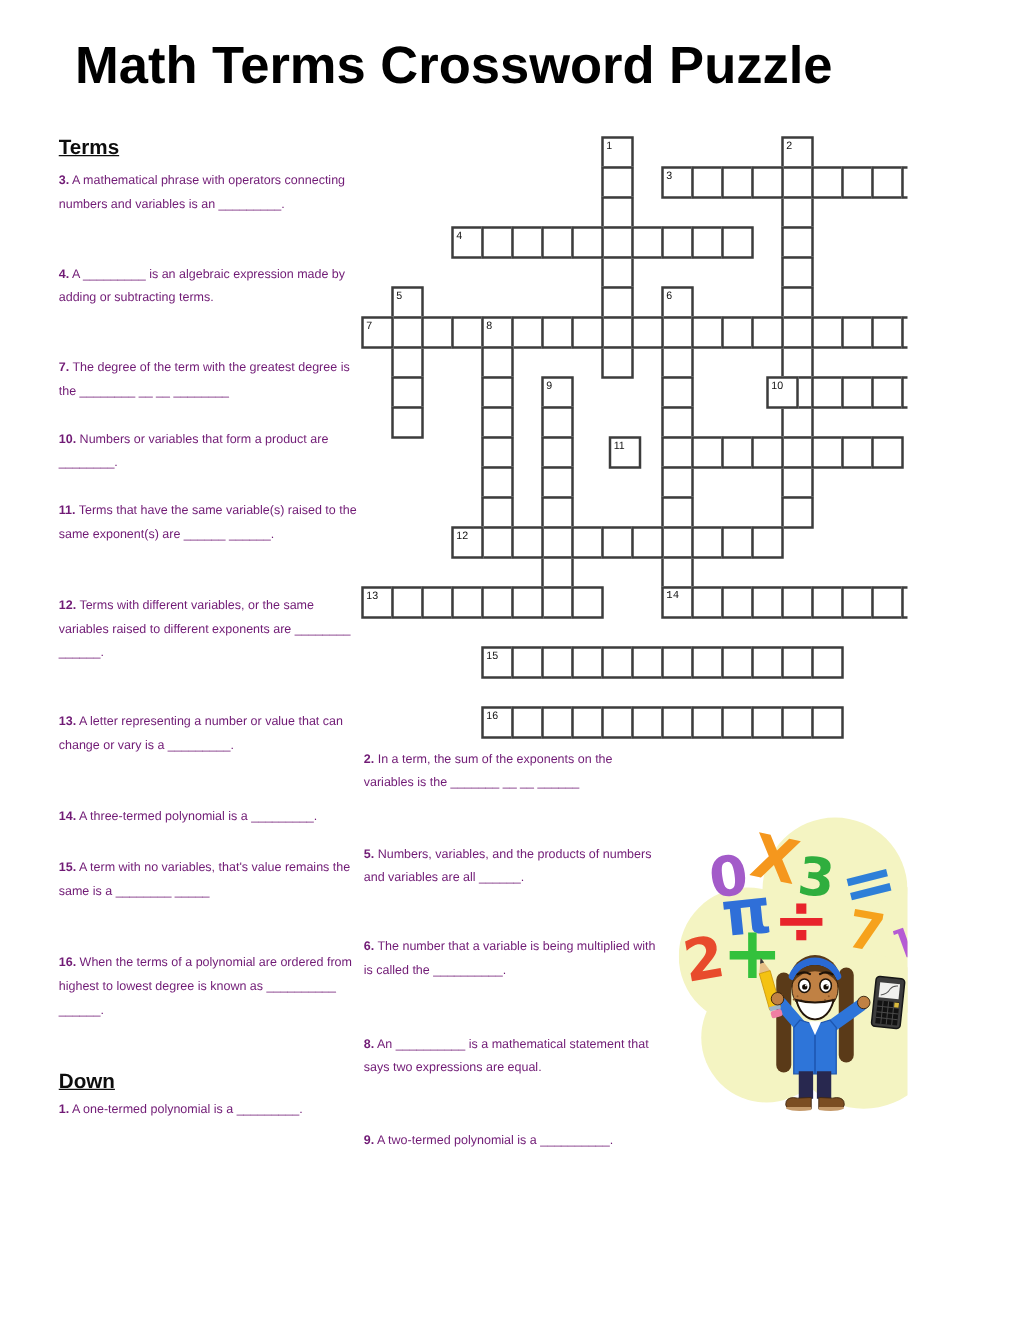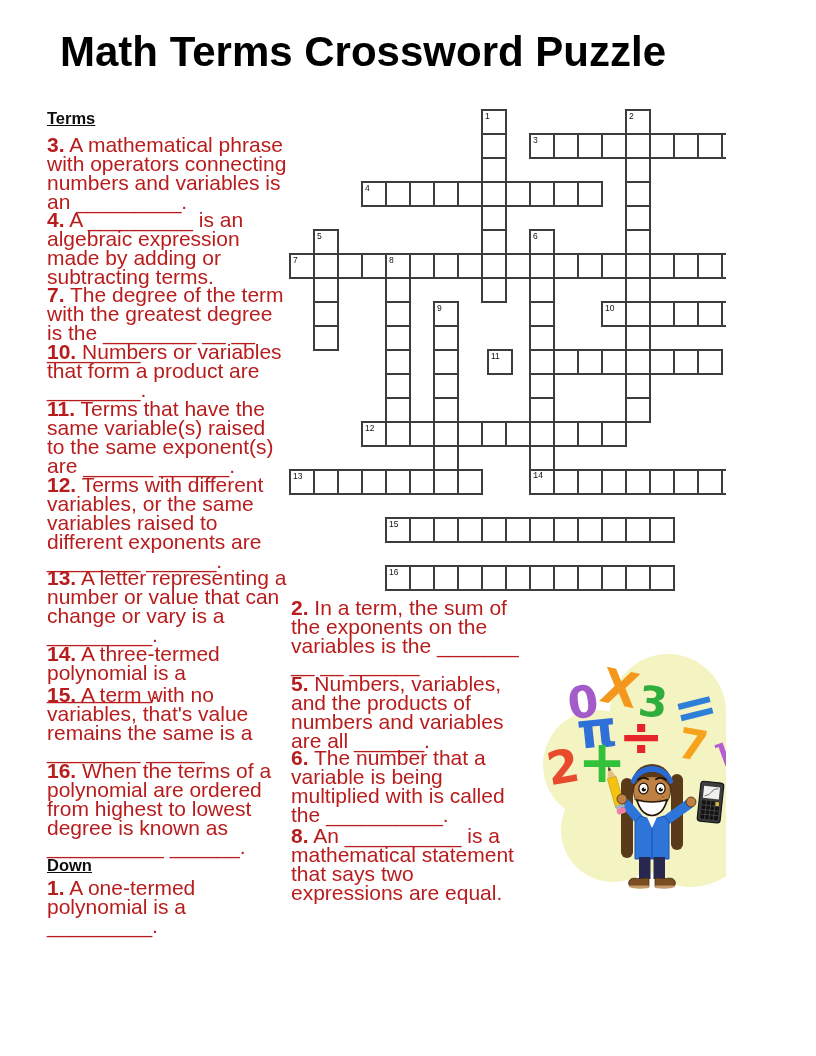--- a/index.html
+++ b/index.html
@@ -8,21 +8,21 @@
     --shoe:#7b4d22; --shoe-sole:#c59a6b; --pencil:#f4c211; --eraser:#ef7fa3;
     --calc:#3d3d3d; --calc-screen:#f0f0ee;
   }
   html,body{margin:0;padding:0;background:#fff;}
   .page{position:relative;width:726px;height:1056px;background:#fff;overflow:hidden;
         font-family:"Liberation Sans",sans-serif;color:#1c1c1c;}
   .title{position:absolute;top:28px;left:0;width:100%;text-align:center;margin:0;
          font-size:42px;font-weight:bold;color:#000;}
   .hdr{position:absolute;margin:0;font-size:16.5px;font-weight:bold;
        text-decoration:underline;color:#0d0d0d;}
-  .clue{position:absolute;margin:0;font-size:21px;line-height:19px;color:#b91c1c;}
+  .clue{position:absolute;margin:0;font-size:10px;line-height:19px;color:#701a75;}
   .cnum{font-weight:bold;}
   .col-left{left:47px;width:241px;}
   .col-mid{left:291px;width:237px;}
   .p-across{top:109px}.p-c3{top:135px}.p-c4{top:210px}.p-c7{top:285px}.p-c10{top:342px}
   .p-c11{top:399px}.p-c12{top:475px}.p-c13{top:568px}.p-c14{top:644px}.p-c15{top:685px}
   .p-c16{top:761px}.p-down{top:856px}.p-c1{top:878px}
   .p-c2{top:598px}.p-c5{top:674px}.p-c6{top:748px}.p-c8{top:826px}.p-c9{top:903px}
   #grid{position:absolute;left:289px;top:109px;width:484px;height:484px;}
   .cell{position:absolute;width:26px;height:26px;background:#fff;box-sizing:border-box;
         border:2px solid var(--grid-line);}
@@ -64,20 +64,22 @@
     <span>A one-termed polynomial is a _________.</span></p>
 
   <p class="clue col-mid p-c2"><b class="cnum">2.</b>
     <span>In a term, the sum of the exponents on the variables is the _______ __ __ ______</span></p>
   <p class="clue col-mid p-c5"><b class="cnum">5.</b>
     <span>Numbers, variables, and the products of numbers and variables are all ______.</span></p>
   <p class="clue col-mid p-c6"><b class="cnum">6.</b>
     <span>The number that a variable is being multiplied with is called the __________.</span></p>
   <p class="clue col-mid p-c8"><b class="cnum">8.</b>
     <span>An __________ is a mathematical statement that says two expressions are equal.</span></p>
+  <p class="clue col-mid p-c9"><b class="cnum">9.</b>
+    <span>A two-termed polynomial is a __________.</span></p>
 
   <div id="grid">
       <div class="cell" style="left: 192px; top: 0px;">
         <span class="cellnum">1</span>
       </div>
       <div class="cell" style="left: 192px; top: 24px;"></div>
       <div class="cell" style="left: 192px; top: 48px;"></div>
       <div class="cell" style="left: 192px; top: 72px;"></div>
       <div class="cell" style="left: 192px; top: 96px;"></div>
       <div class="cell" style="left: 192px; top: 120px;"></div>
@@ -171,21 +173,21 @@
       <div class="cell" style="left: 144px; top: 192px;">
         <span class="cellnum">9</span>
       </div>
       <div class="cell" style="left: 144px; top: 216px;"></div>
       <div class="cell" style="left: 144px; top: 240px;"></div>
       <div class="cell" style="left: 144px; top: 264px;"></div>
       <div class="cell" style="left: 144px; top: 288px;"></div>
       <div class="cell" style="left: 144px; top: 312px;"></div>
       <div class="cell" style="left: 144px; top: 336px;"></div>
       <div class="cell" style="left: 144px; top: 360px;"></div>
-      <div class="cell" style="left: 312px; top: 192px;">
+      <div class="cell" style="left: 324px; top: 192px;">
         <span class="cellnum">10</span>
       </div>
       <div class="cell" style="left: 360px; top: 192px;"></div>
       <div class="cell" style="left: 384px; top: 192px;"></div>
       <div class="cell" style="left: 408px; top: 192px;"></div>
       <div class="cell" style="left: 432px; top: 192px;"></div>
       <div class="cell" style="left: 456px; top: 192px;"></div>
       <div class="cell" style="left: 198px; top: 240px;">
         <span class="cellnum">11</span>
       </div>

